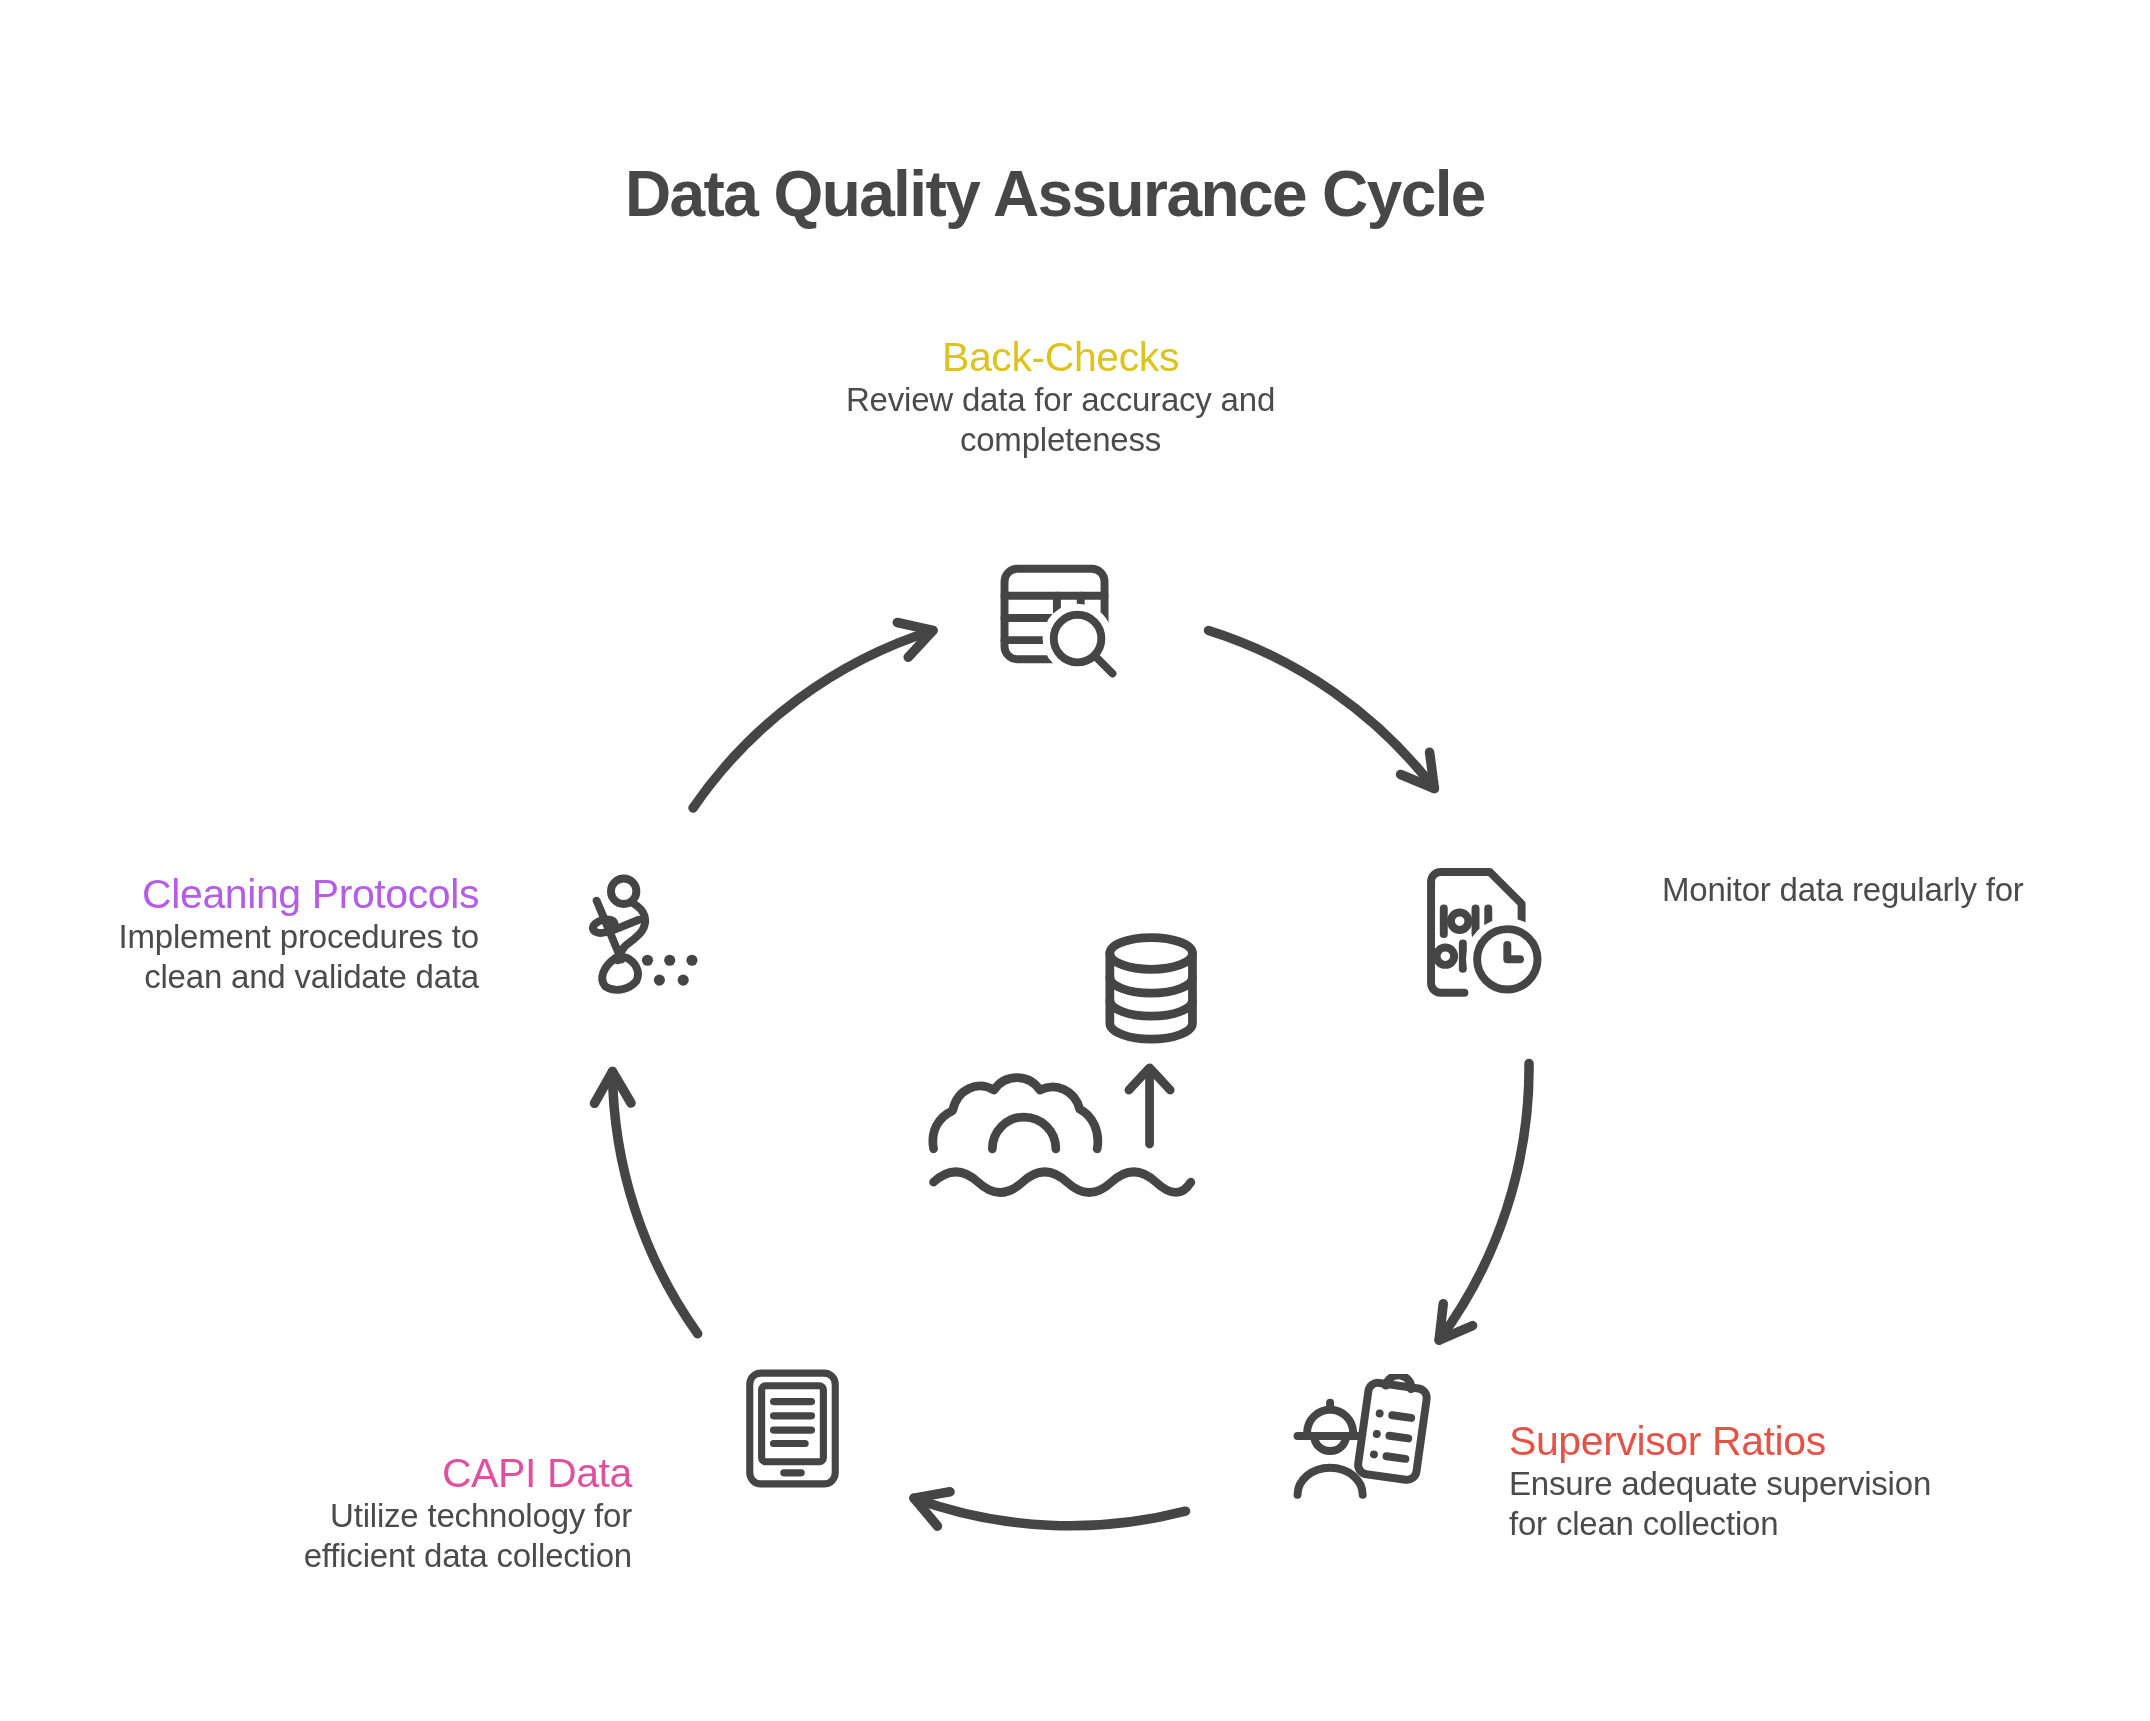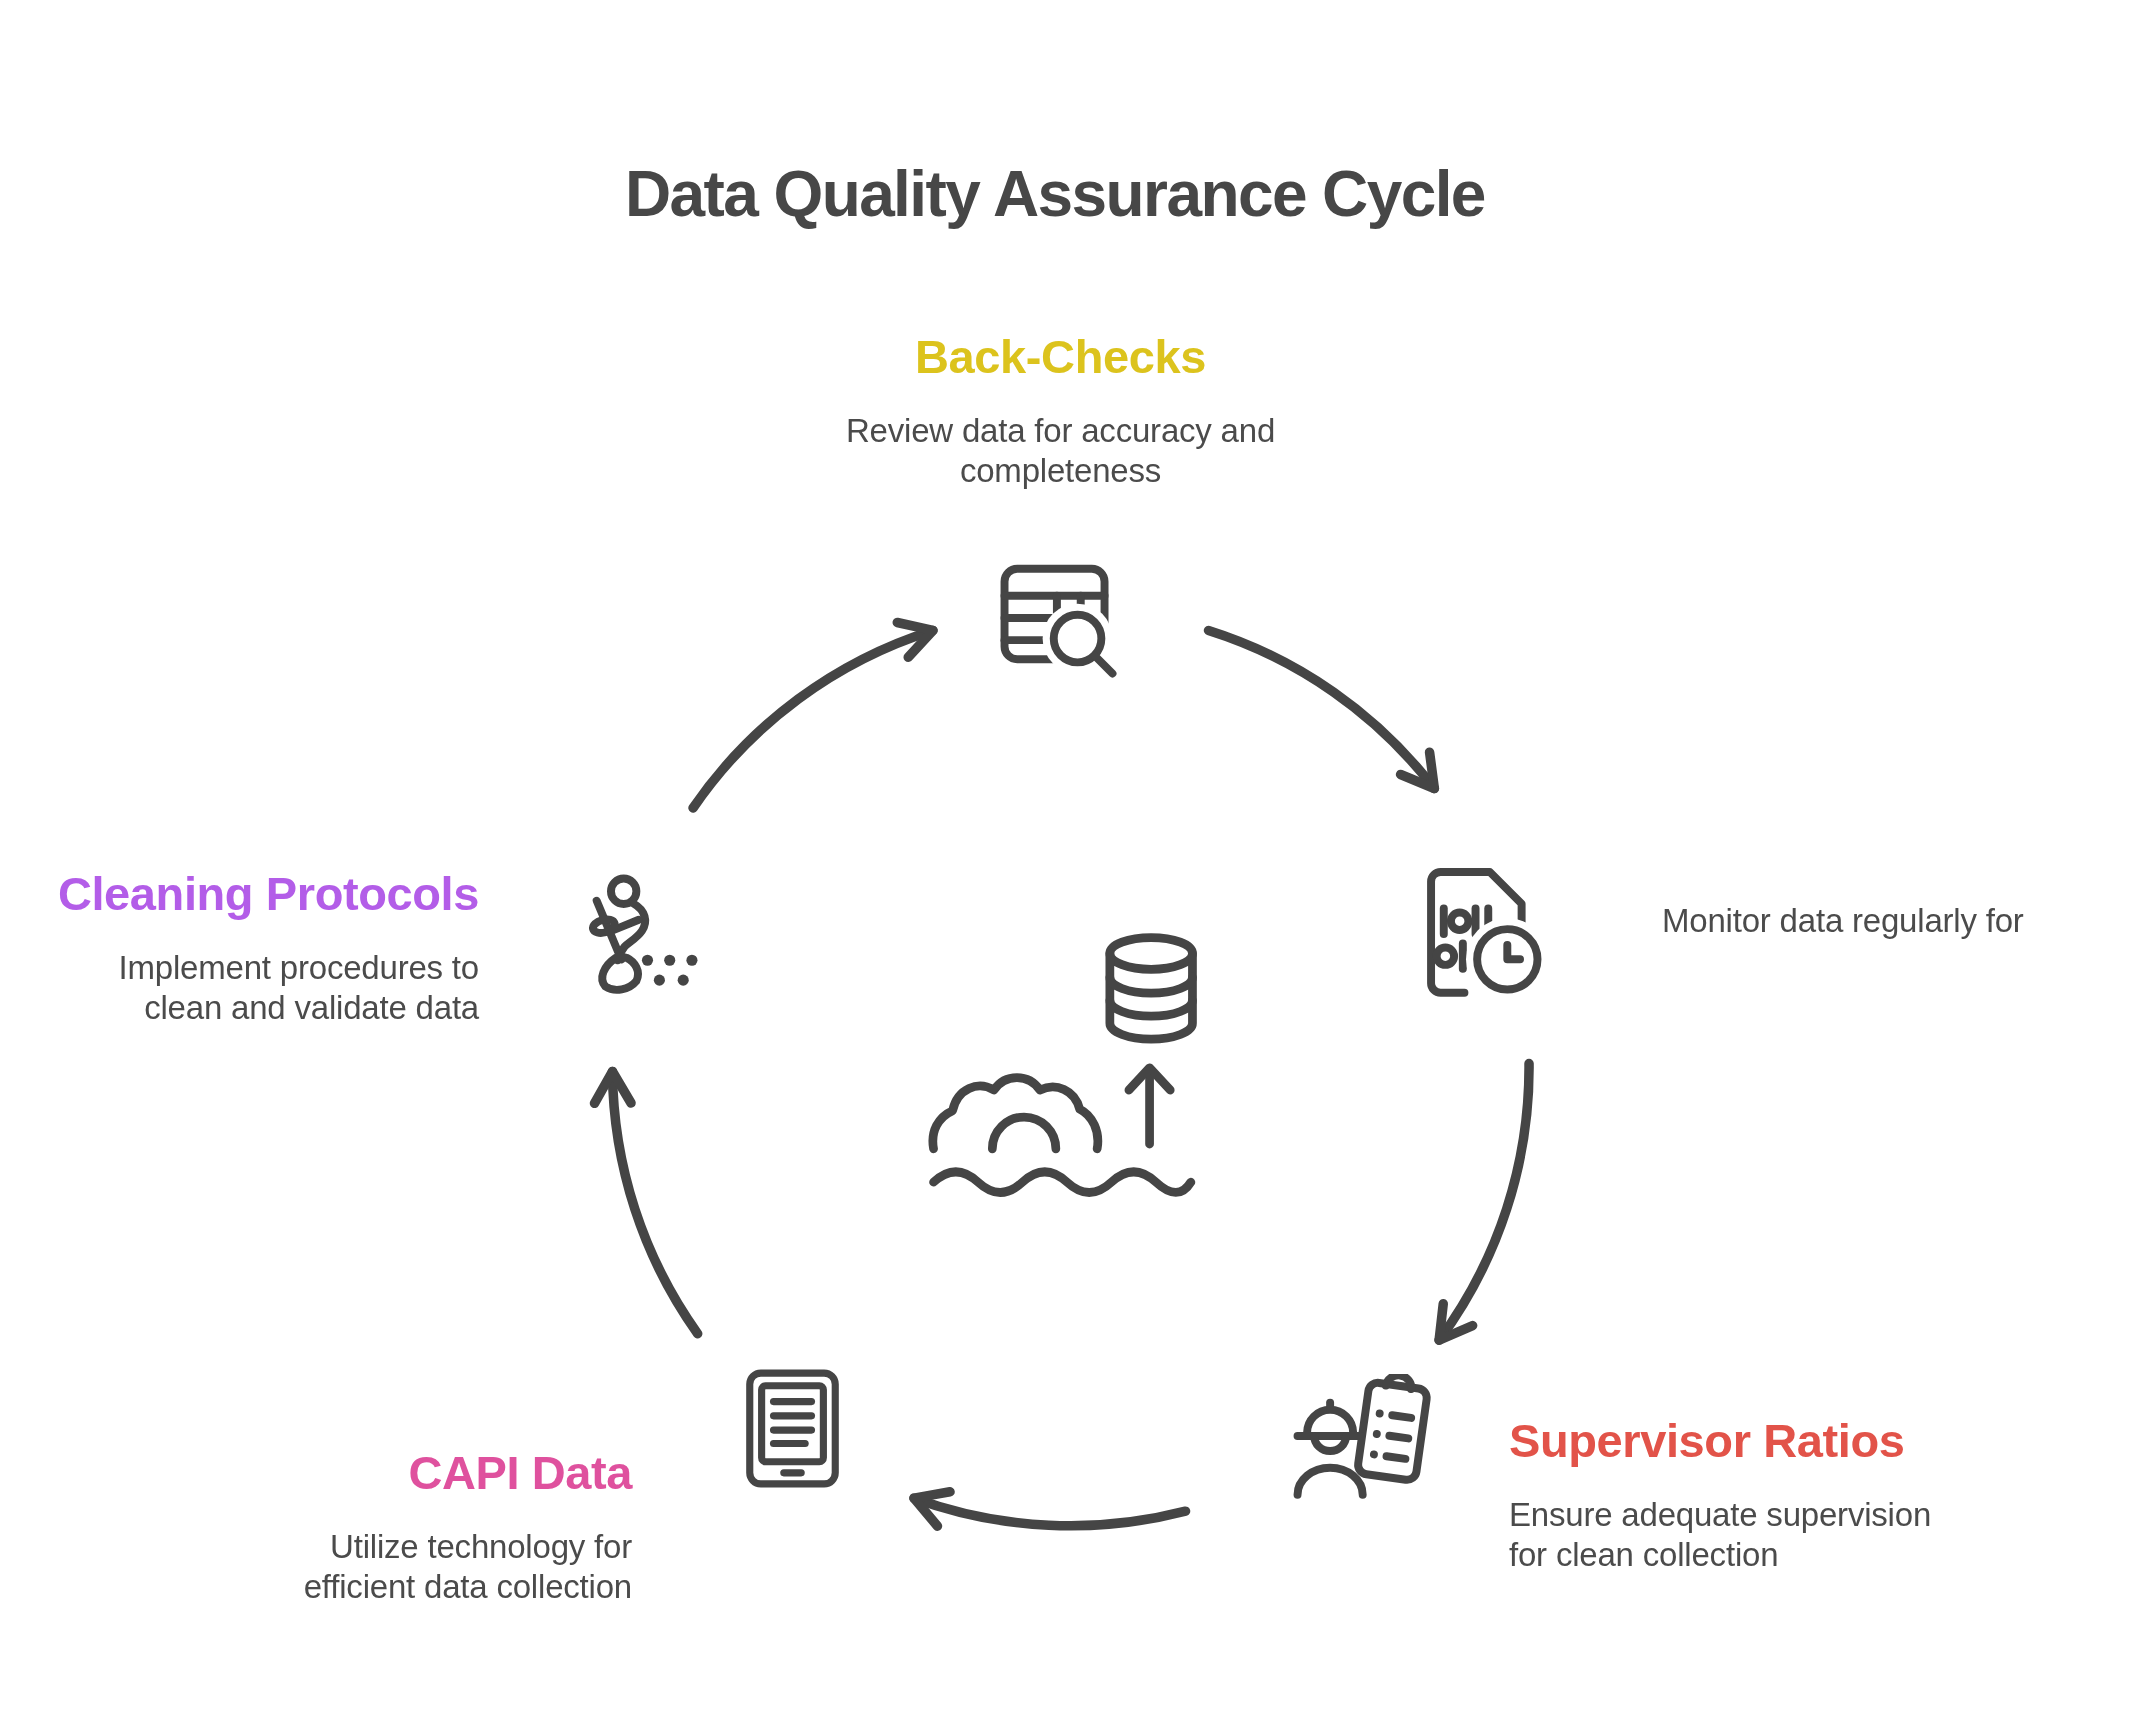--- a/index.html
+++ b/index.html
@@ -5,22 +5,22 @@
   html,body{margin:0;padding:0;}
   body{
     width:2151px;height:1722px;position:relative;background:#ffffff;
     font-family:"Liberation Sans","DejaVu Sans",sans-serif;overflow:hidden;
   }
   .abs{position:absolute;}
   #main-title{
     left:-20.6px;top:157px;width:2151px;text-align:center;
     font-size:64px;font-weight:bold;letter-spacing:-1.6px;color:#474747;
   }
-  .node-title{font-size:47px;font-weight:700;letter-spacing:-0.4px;line-height:46px;}
-  .node-desc{font-size:33px;color:#4B4B4B;line-height:40px;letter-spacing:-0.2px;margin-top:31px;}
+  .node-title{font-size:41px;font-weight:400;letter-spacing:-0.4px;line-height:46px;}
+  .node-desc{font-size:33px;color:#4B4B4B;line-height:40px;letter-spacing:-0.2px;}
   .node{position:absolute;}
   .n-top{left:743px;top:334px;width:635px;text-align:center;}
   .n-right{left:1662px;top:870px;width:477px;text-align:left;}
   .n-bottom-right{left:1509px;top:1418px;width:508px;text-align:left;}
   .n-bottom-left{right:1519px;top:1450px;width:508px;text-align:right;}
   .n-left{right:1672px;top:871px;width:477px;text-align:right;}
   #cycle-arcs path{fill:none;stroke:#454545;stroke-width:12;stroke-linecap:round;stroke-linejoin:round;}
   svg.icon path,svg.icon line,svg.icon rect,svg.icon circle,svg.icon ellipse{
     fill:none;stroke:#454545;stroke-width:10;stroke-linecap:round;stroke-linejoin:round;
   }

